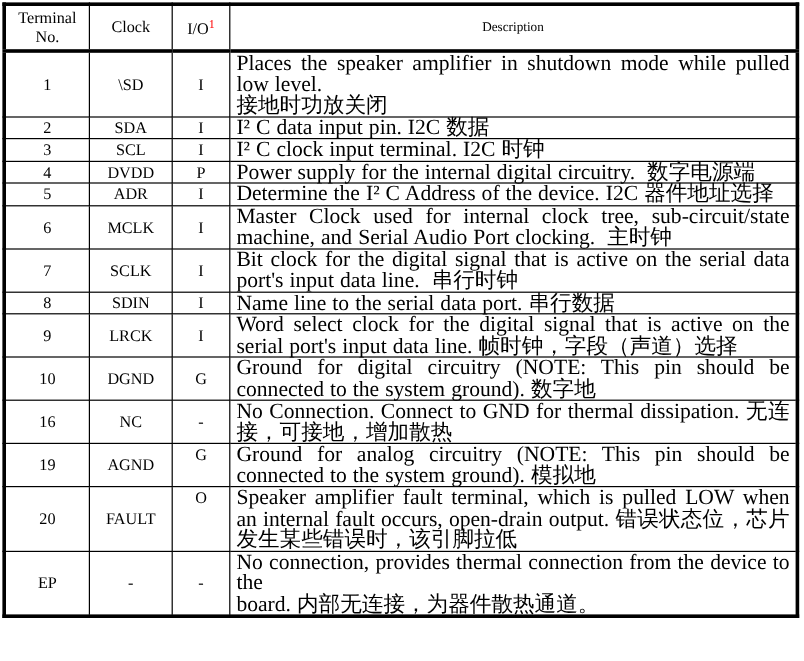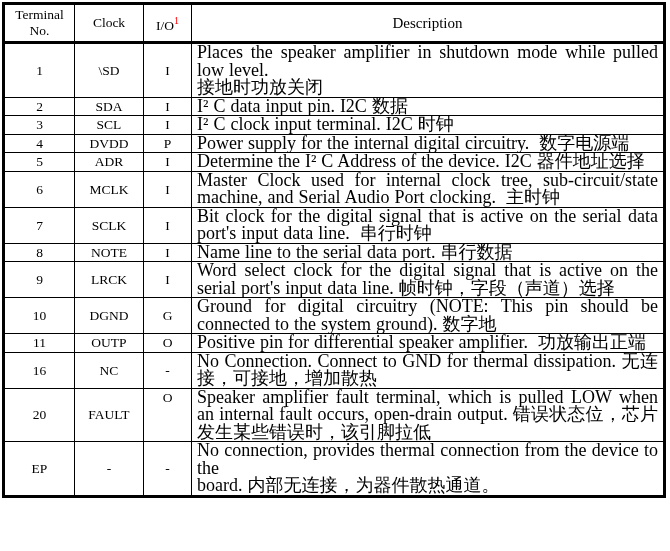--- a/index.html
+++ b/index.html
@@ -31,21 +31,21 @@
   thead th {
     border-bottom: 3px solid #000000;
     font-weight: normal;
     text-align: center;
     font-size: 13.5px;
     line-height: 16px;
     padding: 2px 2px;
     white-space: pre-line;
   }
   thead th.desc-h {
-    font-size: 15px;
+    font-size: 11px;
   }
   sup.fn {
     color: #ff0000;
     font-size: 10px;
   }
   td.c {
     text-align: center;
     font-size: 13.5px;
     line-height: 17px;
     white-space: pre-line;
@@ -120,47 +120,47 @@
       <td class="d">Master Clock used for internal clock tree, sub-circuit/state machine, and Serial Audio Port clocking.  主时钟</td>
     </tr>
     <tr>
       <td class="c">7</td>
       <td class="c">SCLK</td>
       <td class="c">I</td>
       <td class="d">Bit clock for the digital signal that is active on the serial data port's input data line.  串行时钟</td>
     </tr>
     <tr>
       <td class="c">8</td>
-      <td class="c">NOTE</td>
+      <td class="c">SDIN</td>
       <td class="c">I</td>
       <td class="d">Name line to the serial data port. 串行数据</td>
     </tr>
     <tr>
       <td class="c">9</td>
       <td class="c">LRCK</td>
       <td class="c">I</td>
       <td class="d">Word select clock for the digital signal that is active on the serial port's input data line. 帧时钟，字段（声道）选择</td>
     </tr>
     <tr>
       <td class="c">10</td>
       <td class="c">DGND</td>
       <td class="c">G</td>
       <td class="d">Ground for digital circuitry (NOTE: This pin should be connected to the system ground). 数字地</td>
     </tr>
     <tr>
-      <td class="c">11</td>
-      <td class="c">OUTP</td>
-      <td class="c">O</td>
-      <td class="d">Positive pin for differential speaker amplifier.  功放输出正端</td>
-    </tr>
-    <tr>
       <td class="c">16</td>
       <td class="c">NC</td>
       <td class="c">-</td>
       <td class="d">No Connection. Connect to GND for thermal dissipation. 无连接，可接地，增加散热</td>
+    </tr>
+    <tr>
+      <td class="c">19</td>
+      <td class="c">AGND</td>
+      <td class="c io-top">G</td>
+      <td class="d">Ground for analog circuitry (NOTE: This pin should be connected to the system ground). 模拟地</td>
     </tr>
     <tr>
       <td class="c">20</td>
       <td class="c">FAULT</td>
       <td class="c io-top">O</td>
       <td class="d">Speaker amplifier fault terminal, which is pulled LOW when an internal fault occurs, open-drain output. 错误状态位，芯片发生某些错误时，该引脚拉低</td>
     </tr>
     <tr>
       <td class="c">EP</td>
       <td class="c">-</td>

